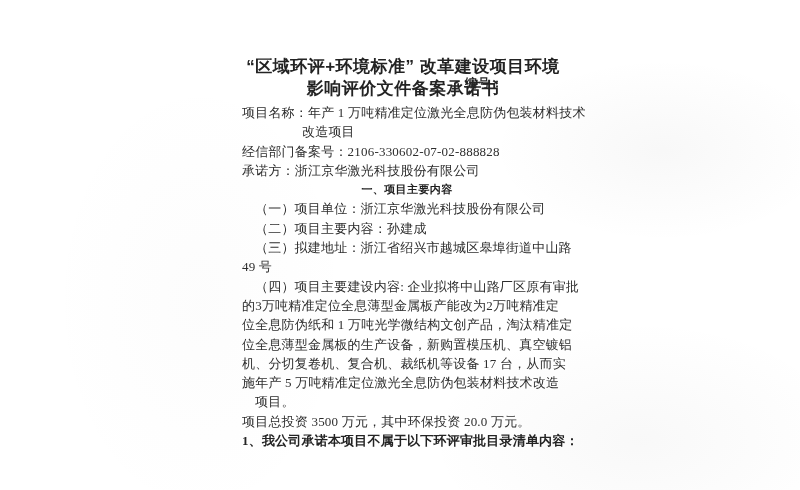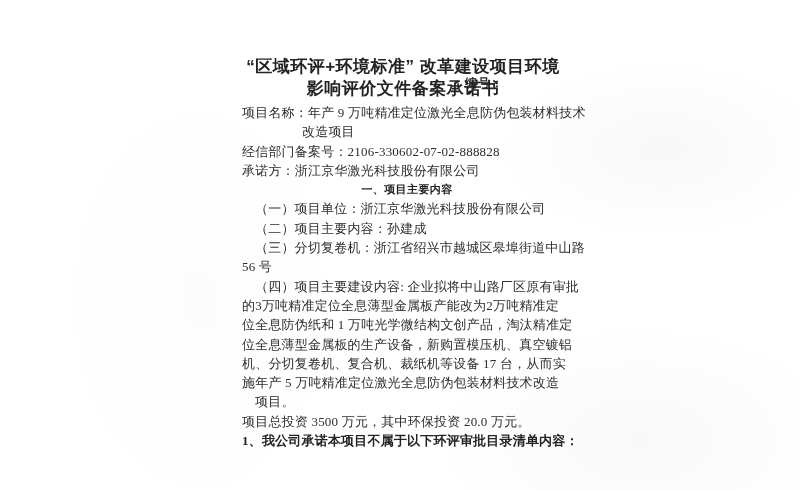--- a/index.html
+++ b/index.html
@@ -80,29 +80,29 @@
 <div class="scan-page">
 
   <div class="doc-title">
     <div>“区域环评+环境标准” 改革建设项目环境</div>
     <div>影响评价文件备案承诺书</div>
   </div>
 
   <div class="doc-number">编号：</div>
 
   <div class="doc-body" id="doc-body">
-      <div class="doc-line" style="padding-left: 0px;">项目名称：年产 9 万吨精准定位激光全息防伪包装材料技术</div>
+      <div class="doc-line" style="padding-left: 0px;">项目名称：年产 1 万吨精准定位激光全息防伪包装材料技术</div>
       <div class="doc-line" style="padding-left: 60px;">改造项目</div>
       <div class="doc-line" style="padding-left: 0px;">经信部门备案号：2106-330602-07-02-888828</div>
       <div class="doc-line" style="padding-left: 0px;">承诺方：浙江京华激光科技股份有限公司</div>
       <div class="doc-line heading" style="padding-left: 0px;">一、项目主要内容</div>
       <div class="doc-line" style="padding-left: 13px;">（一）项目单位：浙江京华激光科技股份有限公司</div>
       <div class="doc-line" style="padding-left: 13px;">（二）项目主要内容：孙建成</div>
-      <div class="doc-line" style="padding-left: 13px;">（三）分切复卷机：浙江省绍兴市越城区皋埠街道中山路</div>
-      <div class="doc-line" style="padding-left: 0px;">56 号</div>
+      <div class="doc-line" style="padding-left: 13px;">（三）拟建地址：浙江省绍兴市越城区皋埠街道中山路</div>
+      <div class="doc-line" style="padding-left: 0px;">49 号</div>
       <div class="doc-line" style="padding-left: 13px;">（四）项目主要建设内容: 企业拟将中山路厂区原有审批</div>
       <div class="doc-line" style="padding-left: 0px;">的3万吨精准定位全息薄型金属板产能改为2万吨精准定</div>
       <div class="doc-line" style="padding-left: 0px;">位全息防伪纸和 1 万吨光学微结构文创产品，淘汰精准定</div>
       <div class="doc-line" style="padding-left: 0px;">位全息薄型金属板的生产设备，新购置模压机、真空镀铝</div>
       <div class="doc-line" style="padding-left: 0px;">机、分切复卷机、复合机、裁纸机等设备 17 台，从而实</div>
       <div class="doc-line" style="padding-left: 0px;">施年产 5 万吨精准定位激光全息防伪包装材料技术改造</div>
       <div class="doc-line" style="padding-left: 13px;">项目。</div>
       <div class="doc-line" style="padding-left: 0px;">项目总投资 3500 万元，其中环保投资 20.0 万元。</div>
       <div class="doc-line strong" style="padding-left: 0px;">1、我公司承诺本项目不属于以下环评审批目录清单内容：</div>
     </div>

